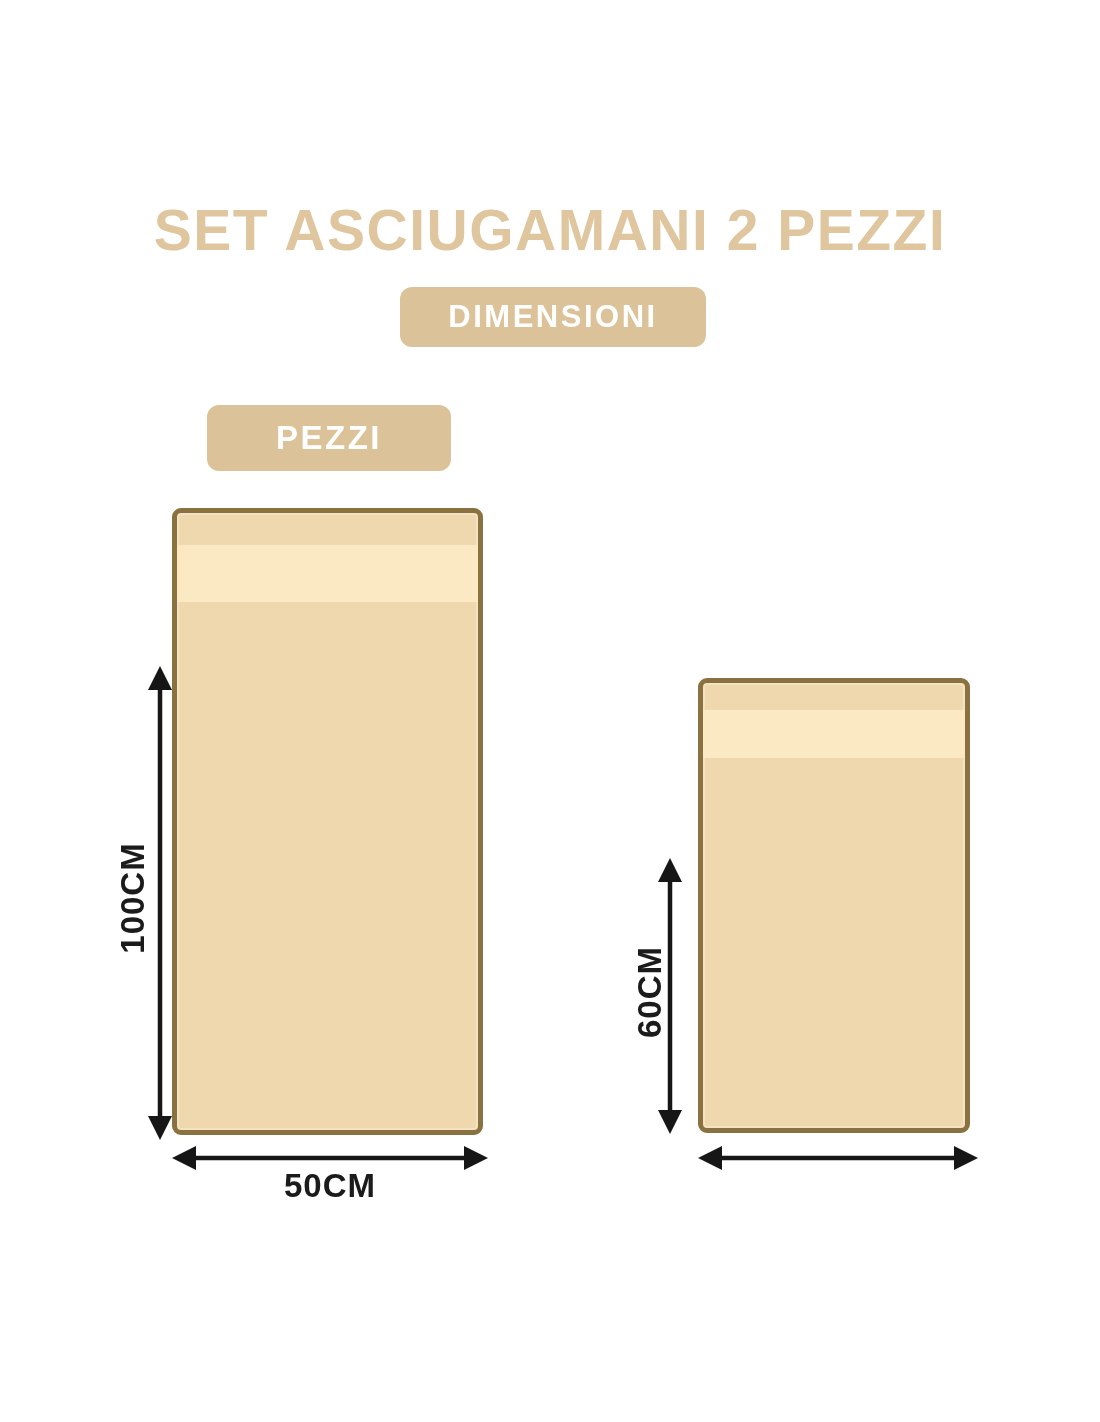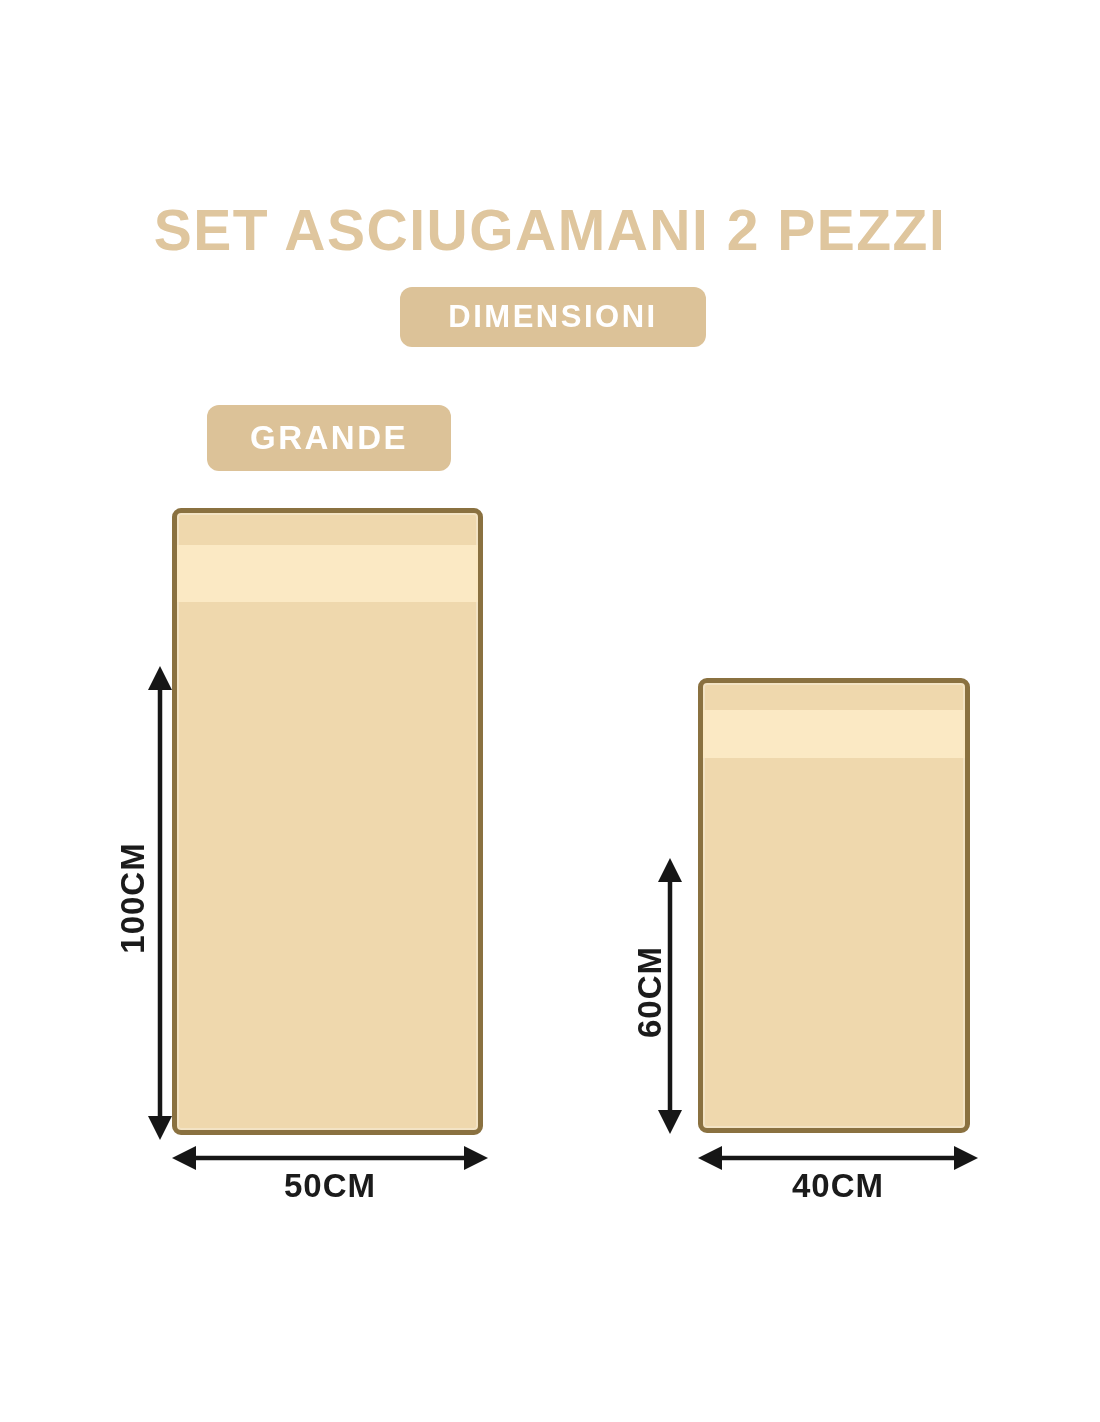--- a/index.html
+++ b/index.html
@@ -88,21 +88,21 @@
 </style>
 </head>
 <body>
 
 <div class="canvas">
 
   <h1 class="title">SET ASCIUGAMANI 2 PEZZI</h1>
 
   <div class="badge badge-dimensioni">DIMENSIONI</div>
 
-  <div class="badge badge-grande">GRANDE</div>
+  <div class="badge badge-grande">PEZZI</div>
 
   <div class="towel towel-large">
     <div class="stripe"></div>
   </div>
 
   <svg class="dim-arrow arrow-h-large" viewBox="0 0 38 478" xmlns="http://www.w3.org/2000/svg">
     <polygon points="19,2 7,26 31,26"></polygon>
     <line x1="19" y1="22" x2="19" y2="456"></line>
     <polygon points="19,476 7,452 31,452"></polygon>
   </svg>
@@ -125,15 +125,14 @@
     <line x1="19" y1="22" x2="19" y2="258"></line>
     <polygon points="19,278 7,254 31,254"></polygon>
   </svg>
   <div class="dim-label dim-label-v label-h-small">60CM</div>
 
   <svg class="dim-arrow arrow-w-small" viewBox="0 0 284 38" xmlns="http://www.w3.org/2000/svg">
     <polygon points="2,19 26,7 26,31"></polygon>
     <line x1="22" y1="19" x2="262" y2="19"></line>
     <polygon points="282,19 258,7 258,31"></polygon>
   </svg>
-  <div class="dim-label dim-label-h label-w-small">40CM</div>
 
 </div>
 
 </body></html>

